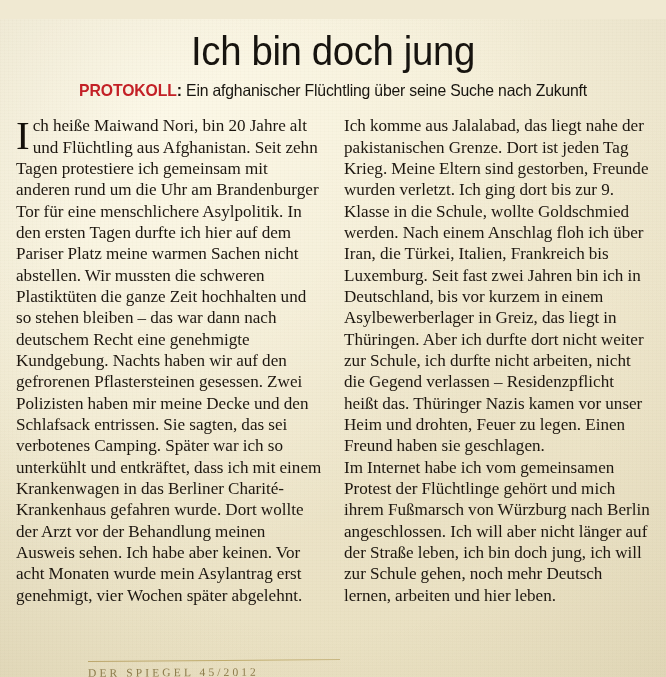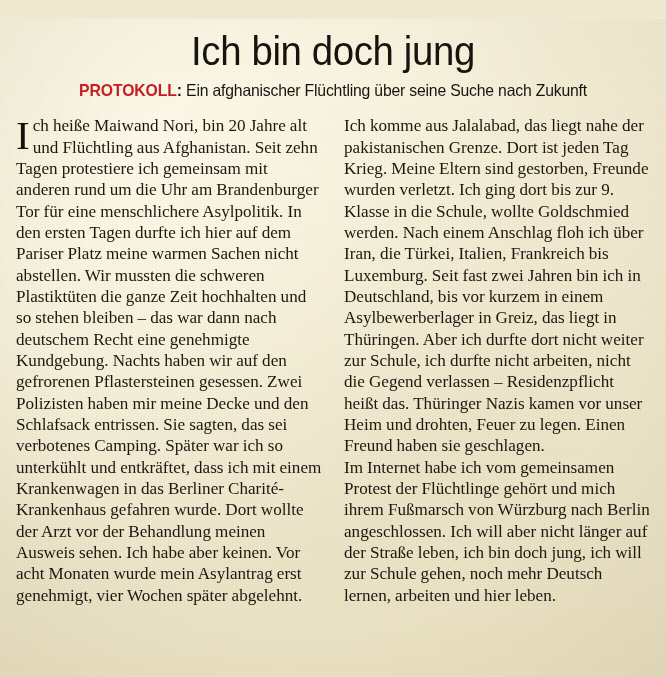--- a/index.html
+++ b/index.html
@@ -167,13 +167,17 @@
       </div>
 
       <div class="col">
         <p>Ich komme aus Jalalabad, das liegt nahe der pakistanischen Grenze. Dort ist jeden Tag Krieg. Meine Eltern sind gestorben, Freunde wurden verletzt. Ich ging dort bis zur 9. Klasse in die Schule, wollte Goldschmied werden. Nach einem Anschlag floh ich über Iran, die Türkei, Italien, Frankreich bis Luxemburg. Seit fast zwei Jahren bin ich in Deutschland, bis vor kurzem in einem Asylbewerberlager in Greiz, das liegt in Thüringen. Aber ich durfte dort nicht weiter zur Schule, ich durfte nicht arbeiten, nicht die Gegend verlassen – Residenzpflicht heißt das. Thüringer Nazis kamen vor unser Heim und drohten, Feuer zu legen. Einen Freund haben sie geschlagen.</p>
         <p>Im Internet habe ich vom gemeinsamen Protest der Flüchtlinge gehört und mich ihrem Fußmarsch von Würzburg nach Berlin angeschlossen. Ich will aber nicht länger auf der Straße leben, ich bin doch jung, ich will zur Schule gehen, noch mehr Deutsch lernen, arbeiten und hier leben.</p>
       </div>
 
     </div>
   </div>
 
+  <div class="credit-wrap">
+    <div class="credit-rule"></div>
+    <div class="credit-text">DER SPIEGEL 45/2012</div>
+  </div>
 </div>
 
 </body></html>

